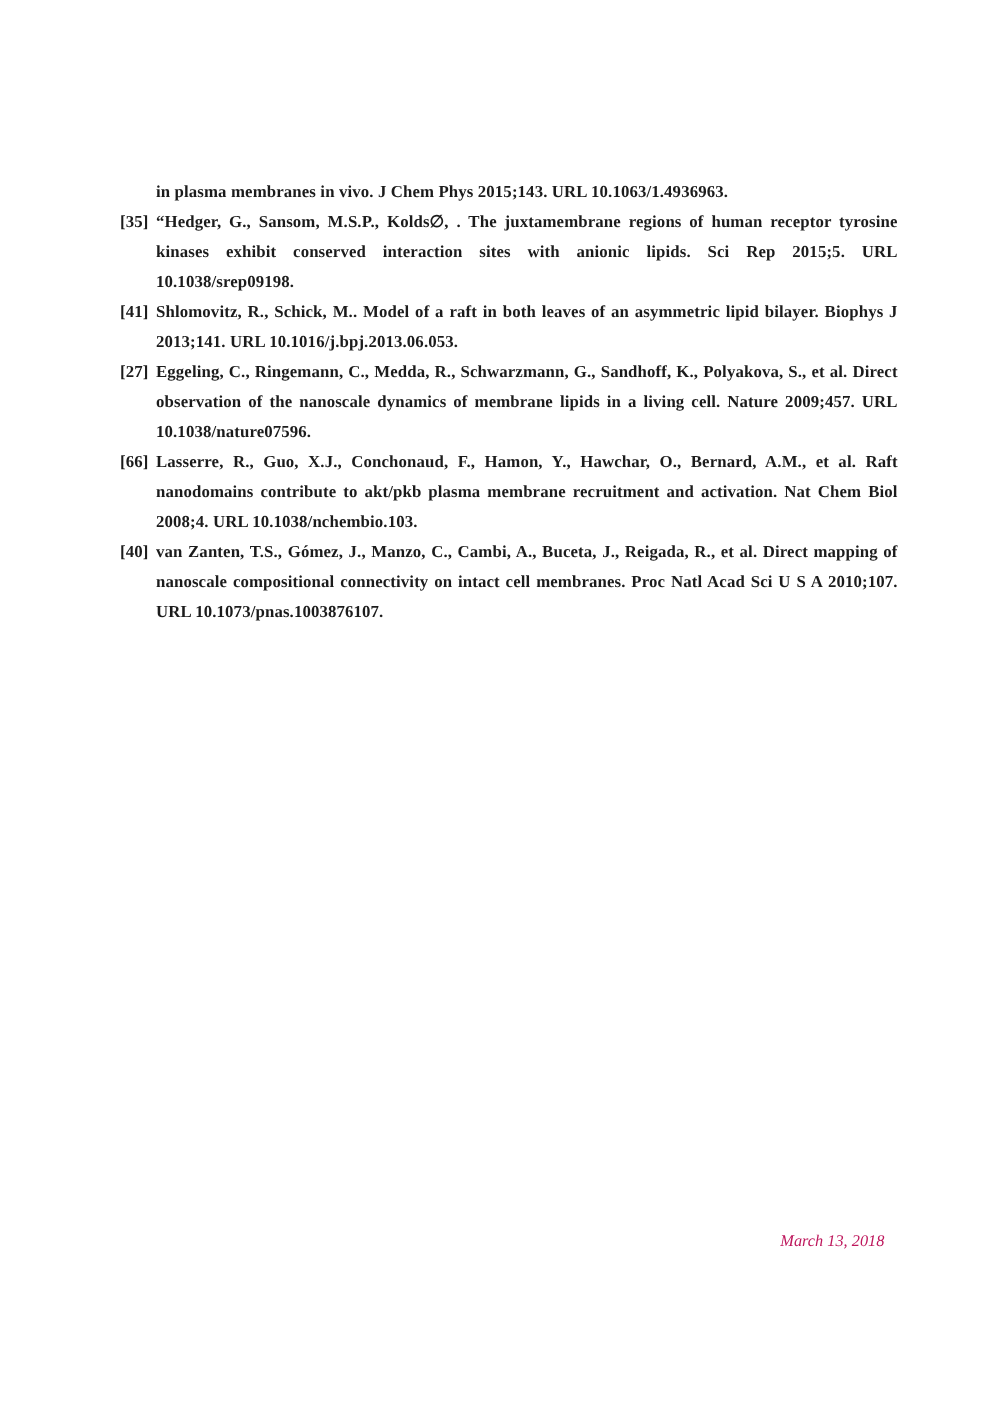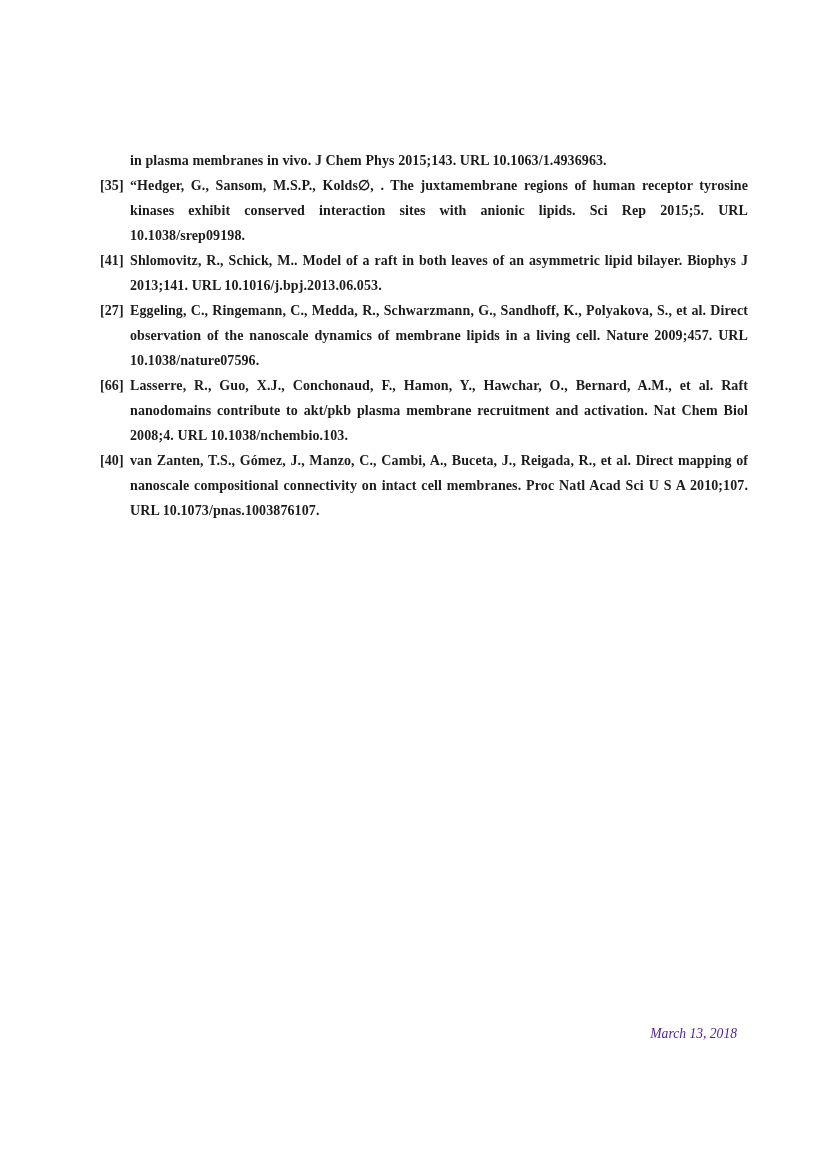--- a/index.html
+++ b/index.html
@@ -38,21 +38,21 @@
     top: 0;
     text-align: right;
   }
   .footer-date {
     position: absolute;
     top: 1024px;
     right: 90px;
     font-size: 13.6px;
     line-height: 20px;
     font-style: italic;
-    color: #4c1d95;
+    color: #be185d;
   }
 </style>
 </head>
 <body>
 
 <div class="page">
 
   <div class="ref-list">
 
     <div class="ref">

